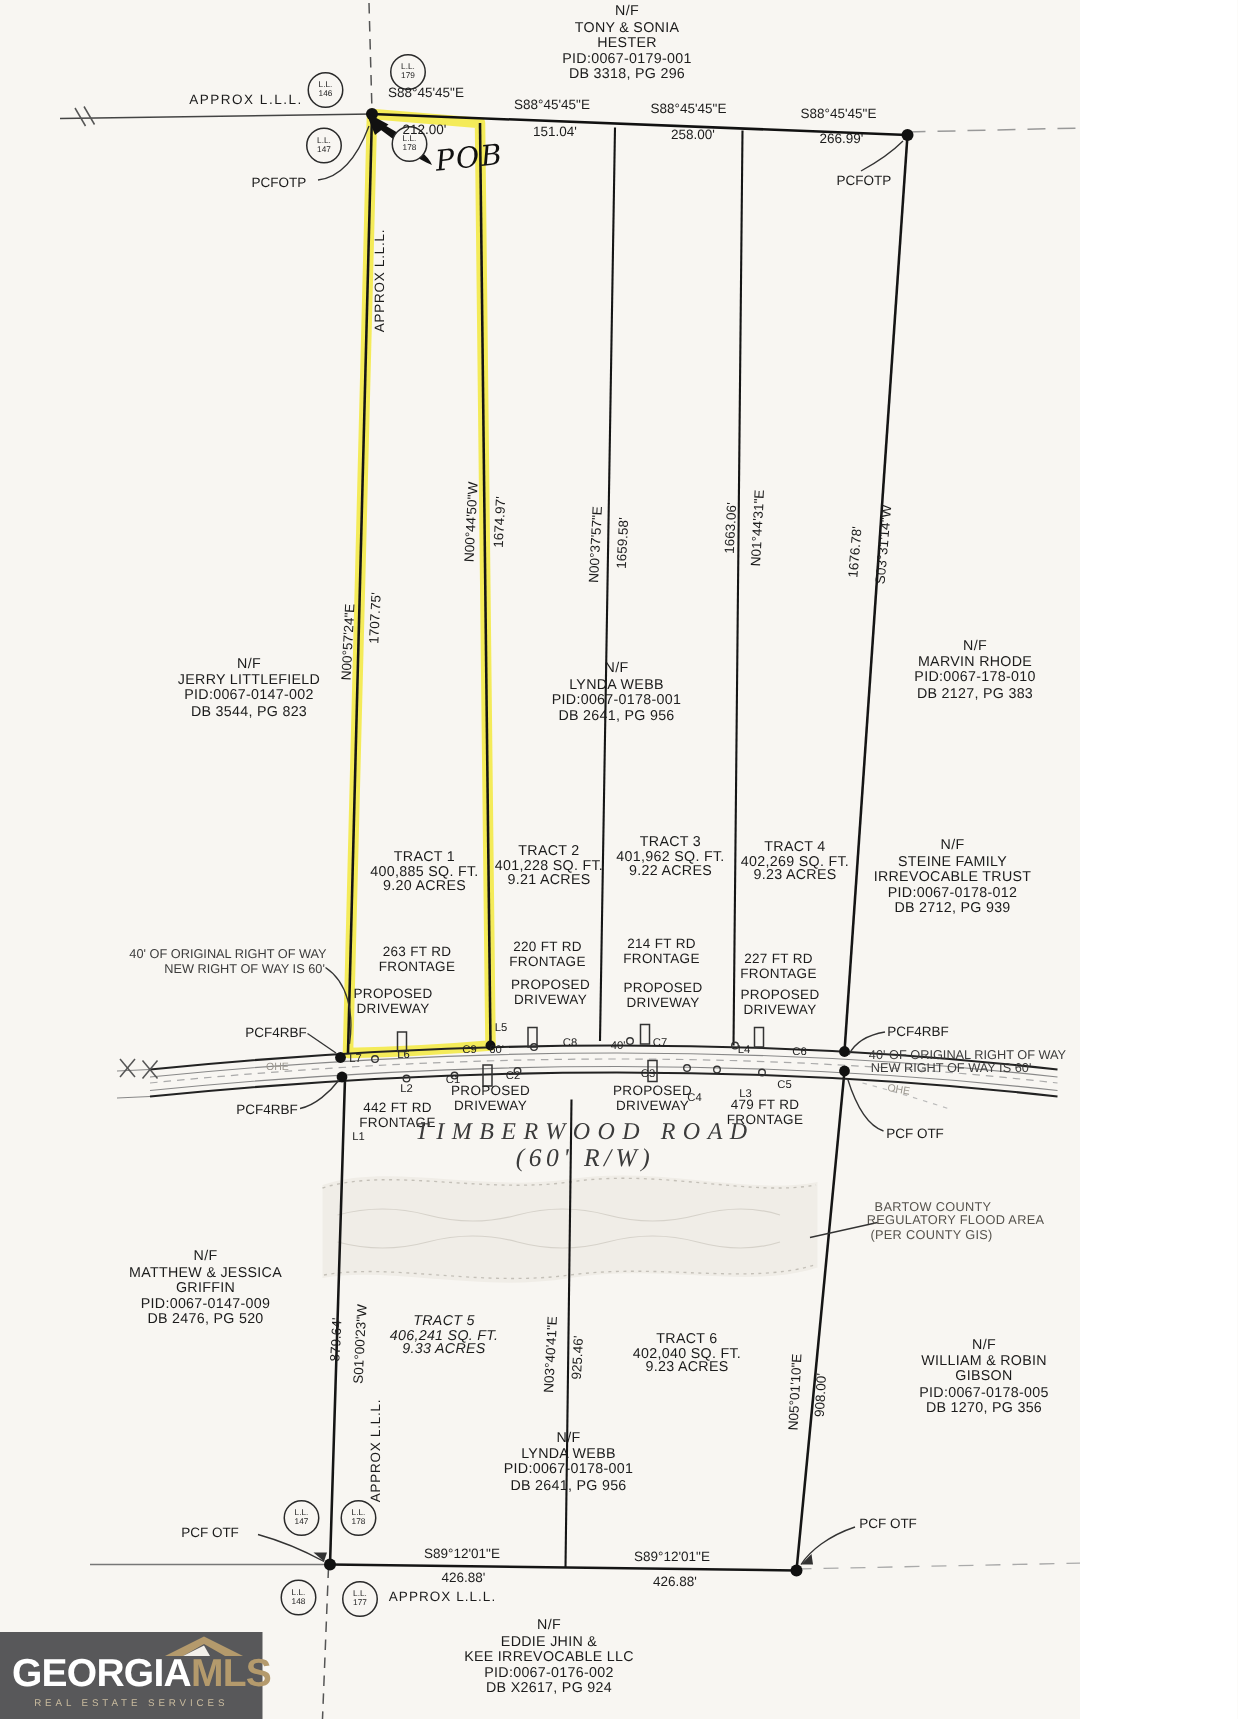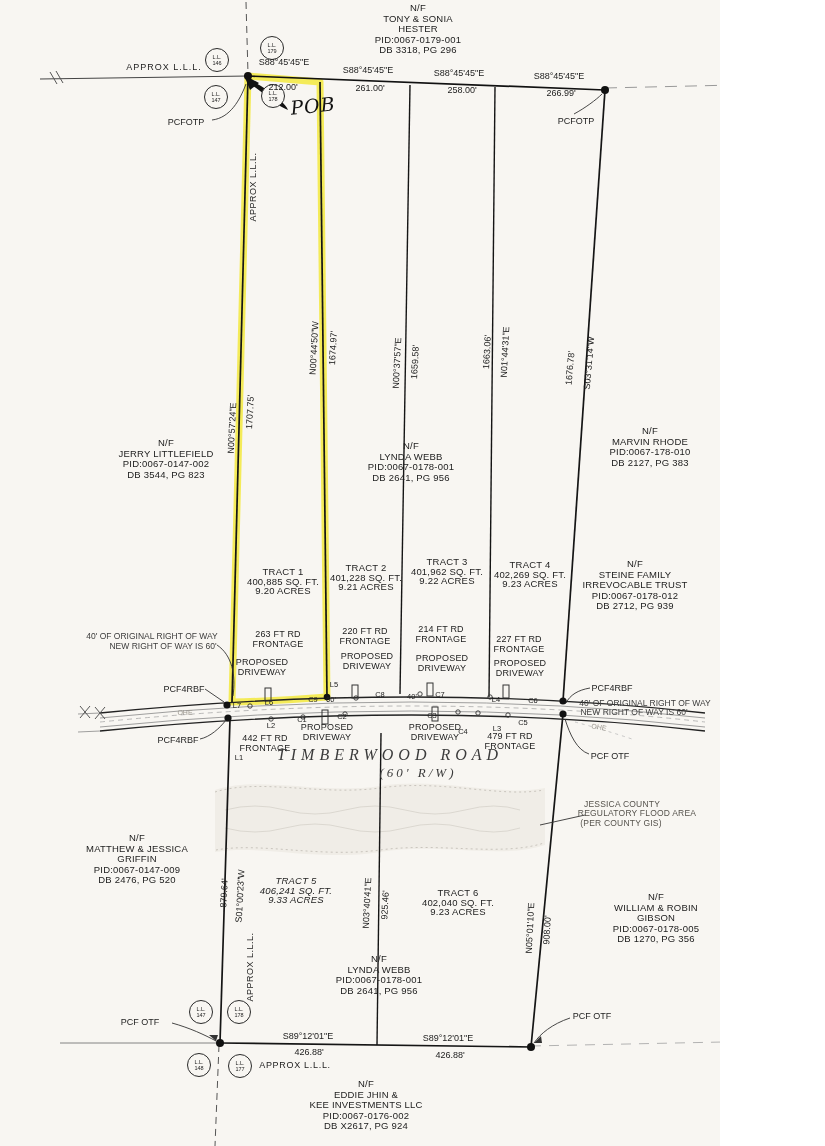--- a/index.html
+++ b/index.html
@@ -13,21 +13,21 @@
        line-height:10.5px;white-space:nowrap;z-index:2;letter-spacing:.2px;}
   .vlbl{position:absolute;transform:translate(-50%,-50%) rotate(-87deg);font-size:9px;
         white-space:nowrap;z-index:2;}
   .r85{transform:translate(-50%,-50%) rotate(-85deg);}
   .llc{position:absolute;width:22px;height:22px;border:1.5px solid #2a2a2a;border-radius:50%;
        transform:translate(-50%,-50%);display:flex;flex-direction:column;align-items:center;
        justify-content:center;font-size:5.5px;line-height:6px;background:#f8f6f2;z-index:2;}
   .flood-note{font-size:8.5px;line-height:9.5px;color:#55524c;letter-spacing:.2px;}
   .roadname{font-family:"Liberation Serif",serif;font-style:italic;font-size:16px;
             letter-spacing:5px;color:#3b3b3b;}
-  .roadrw{font-family:"Liberation Serif",serif;font-style:italic;font-size:13px;letter-spacing:3px;color:#3b3b3b;margin-left:28px;}
+  .roadrw{font-family:"Liberation Serif",serif;font-style:italic;font-size:17px;letter-spacing:3px;color:#3b3b3b;}
   .pob{font-family:"DejaVu Serif",serif;font-style:italic;font-size:19px;letter-spacing:1px;
        transform:translate(-50%,-50%) rotate(-6deg);color:#111;}
   .ohe{font-size:7px;color:#9a968e;}
   
   .logo{position:absolute;left:0;top:1088px;width:175px;height:58px;background:#58585a;z-index:3;}
   .logo .word{position:absolute;left:8px;top:14px;font-size:26px;font-weight:700;
               letter-spacing:-.5px;color:#fff;line-height:26px;}
   .logo .word .mls{color:#b49a6c;}
   .logo .tag{position:absolute;left:0;right:0;top:44px;text-align:center;font-size:6.5px;
              letter-spacing:2.6px;color:#c9bb9e;}
@@ -232,21 +232,21 @@
   </div>
   <div class="blk" style="left:379px;top:954px;">
     <div>N/F</div>
     <div>LYNDA WEBB</div>
     <div>PID:0067-0178-001</div>
     <div>DB 2641, PG 956</div>
   </div>
   <div class="blk" style="left:366px;top:1079px;">
     <div>N/F</div>
     <div>EDDIE JHIN &amp;</div>
-    <div>KEE INVESTMENTS LLC</div>
+    <div>KEE IRREVOCABLE LLC</div>
     <div>PID:0067-0176-002</div>
     <div>DB X2617, PG 924</div>
   </div>
 
   <div class="blk" style="left:283px;top:567px;line-height:9.5px;">
     <div>TRACT 1</div>
     <div>400,885 SQ. FT.</div>
     <div>9.20 ACRES</div>
   </div>
   <div class="blk" style="left:366px;top:563px;line-height:9.5px;">
@@ -321,21 +321,21 @@
       <div>DRIVEWAY</div>
   </div>
   <div class="blk" style="left:435px;top:722px;font-size:9px;line-height:10px;">
     <div>PROPOSED</div>
       <div>DRIVEWAY</div>
   </div>
 
   <div class="lbl" style="left:284px;top:62px;">S88°45'45"E</div>
   <div class="lbl" style="left:283px;top:87px;">212.00'</div>
   <div class="lbl" style="left:368px;top:70px;">S88°45'45"E</div>
-  <div class="lbl" style="left:370px;top:88px;">261.00'</div>
+  <div class="lbl" style="left:370px;top:88px;">151.04'</div>
   <div class="lbl" style="left:459px;top:73px;">S88°45'45"E</div>
   <div class="lbl" style="left:462px;top:90px;">258.00'</div>
   <div class="lbl" style="left:559px;top:76px;">S88°45'45"E</div>
   <div class="lbl" style="left:561px;top:93px;">266.99'</div>
 
   <div class="lbl" style="left:308px;top:1036px;">S89°12'01"E</div>
   <div class="lbl" style="left:309px;top:1052px;">426.88'</div>
   <div class="lbl" style="left:448px;top:1038px;">S89°12'01"E</div>
   <div class="lbl" style="left:450px;top:1055px;">426.88'</div>
 
@@ -372,21 +372,21 @@
   <div class="lbl ohe" style="left:185px;top:712px;">OHE</div>
   <div class="lbl ohe" style="left:599px;top:727px;transform:translate(-50%,-50%) rotate(10deg);">OHE</div>
 
   <div class="lbl pob" style="left:313px;top:106px;">POB</div>
 
   <div class="lbl" style="left:152px;top:636px;font-size:8.5px;color:#3c3c3c;">40' OF ORIGINAL RIGHT OF WAY</div>
   <div class="lbl" style="left:163px;top:646px;font-size:8.5px;color:#3c3c3c;">NEW RIGHT OF WAY IS 60'</div>
   <div class="lbl" style="left:645px;top:703px;font-size:8.5px;color:#3c3c3c;">40' OF ORIGINAL RIGHT OF WAY</div>
   <div class="lbl" style="left:634px;top:712px;font-size:8.5px;color:#3c3c3c;">NEW RIGHT OF WAY IS 60'</div>
 
-  <div class="lbl flood-note" style="left:622px;top:805px;">JESSICA COUNTY</div>
+  <div class="lbl flood-note" style="left:622px;top:805px;">BARTOW COUNTY</div>
   <div class="lbl flood-note" style="left:637px;top:814px;">REGULATORY FLOOD AREA</div>
   <div class="lbl flood-note" style="left:621px;top:824px;text-align:right;">(PER COUNTY GIS)</div>
 
   <div class="lbl roadname" style="left:390px;top:755px;">TIMBERWOOD ROAD</div>
   <div class="lbl roadrw" style="left:390px;top:772px;">(60' R/W)</div>
 
   <div class="lbl sm" style="left:237px;top:706px;">L7</div>
   <div class="lbl sm" style="left:269px;top:703px;">L6</div>
   <div class="lbl sm" style="left:313px;top:700px;">C9</div>
   <div class="lbl sm" style="left:331px;top:700px;">60'</div>
@@ -398,14 +398,22 @@
   <div class="lbl sm" style="left:334px;top:685px;">L5</div>
   <div class="lbl sm" style="left:239px;top:727px;margin-top:31px;">L1</div>
   <div class="lbl sm" style="left:271px;top:726px;">L2</div>
   <div class="lbl sm" style="left:302px;top:720px;">C1</div>
   <div class="lbl sm" style="left:342px;top:717px;">C2</div>
   <div class="lbl sm" style="left:432px;top:716px;">C3</div>
   <div class="lbl sm" style="left:463px;top:720px;margin-top:12px;">C4</div>
   <div class="lbl sm" style="left:497px;top:729px;">L3</div>
   <div class="lbl sm" style="left:523px;top:723px;">C5</div>
 
+  <div class="logo">
+    <svg width="175" height="58">
+      <polygon points="110,16 136,3 162,16 150,16 136,8 122,16" fill="#b49a6c"></polygon>
+      <polygon points="122,16 136,9 140,16" fill="#f2efe9"></polygon>
+    </svg>
+    <div class="word"><span>GEORGIA</span><span class="mls">MLS</span></div>
+    <div class="tag">REAL ESTATE SERVICES</div>
+  </div>
 
 </div>
 
 </body></html>

